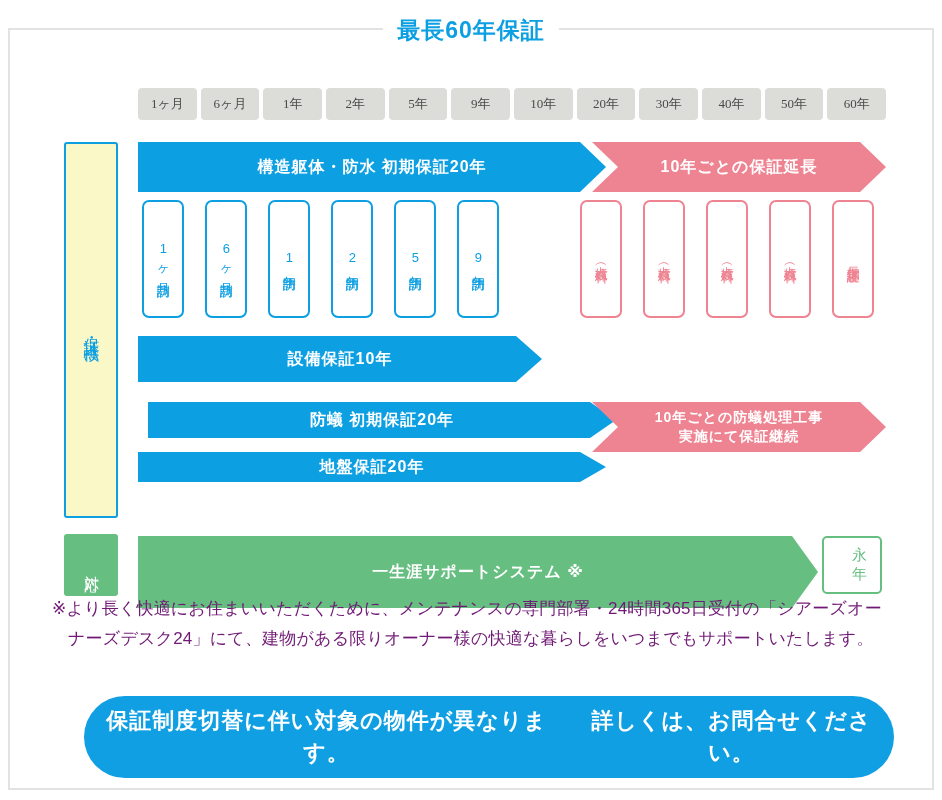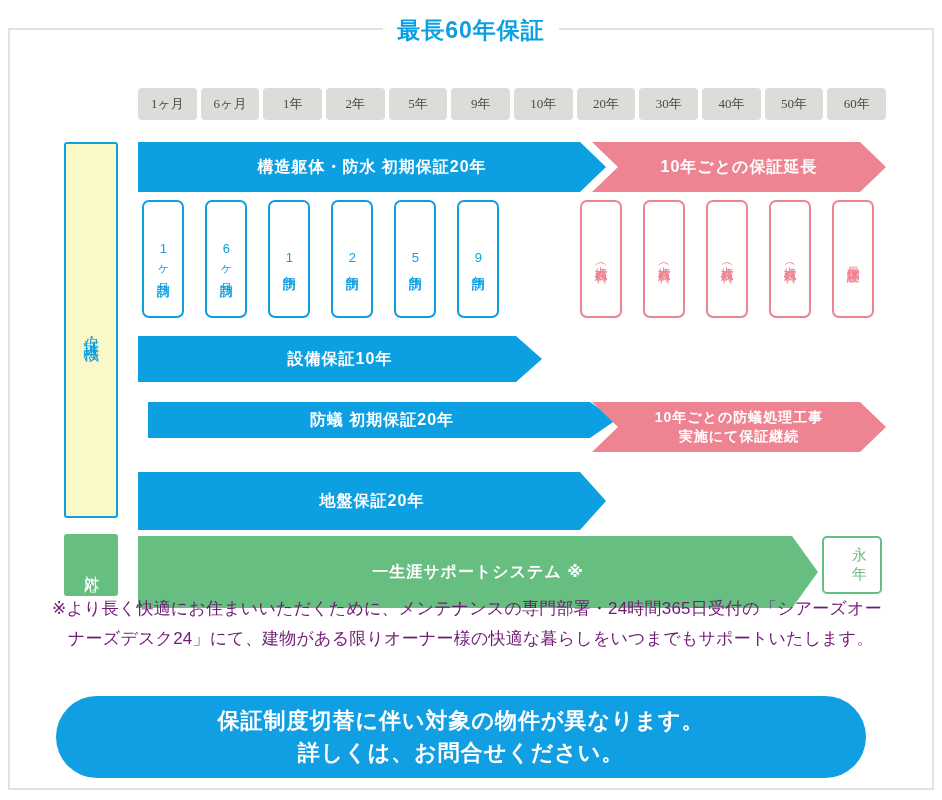--- a/index.html
+++ b/index.html
@@ -133,21 +133,21 @@
   .bar-r1b { left: 592px; top: 142px; width: 294px; height: 50px; }
 
   
   .bar-r3  { left: 138px; top: 336px; width: 404px; height: 46px; }
 
   
   .bar-r4a { left: 138px; top: 402px; width: 468px; height: 36px; margin-left: 10px; }
   .bar-r4b { left: 592px; top: 402px; width: 294px; height: 50px; font-size: 14px; }
 
   
-  .bar-r5  { left: 138px; top: 472px; width: 468px; height: 58px; }
+  .bar-r5  { left: 138px; top: 452px; width: 468px; height: 30px; }
 
   
   .bar-r6  { left: 138px; top: 536px; width: 680px; height: 72px; }
 
   .eternal-box {
     position: absolute;
     left: 822px; top: 536px;
     width: 60px; height: 58px;
     border: 2px solid #66BE80;
     border-radius: 5px;
@@ -190,26 +190,26 @@
     color: #701a75;
     line-height: 1.75;
     text-align: justify;
     letter-spacing: 0.2px;
   }
   .footnote .ln2 { display: block; padding-left: 16px; }
 
   
   .banner {
     position: absolute;
-    left: 56px; top: 696px;
+    left: 84px; top: 696px;
     width: 810px; height: 82px;
     background: #109FE3;
     border-radius: 41px;
     display: flex;
-    flex-direction: column;
+    flex-direction: row;
     align-items: center;
     justify-content: center;
     color: #ffffff;
     font-size: 22px;
     font-weight: bold;
     letter-spacing: 1px;
     line-height: 1.45;
     text-align: center;
   }
 </style>

